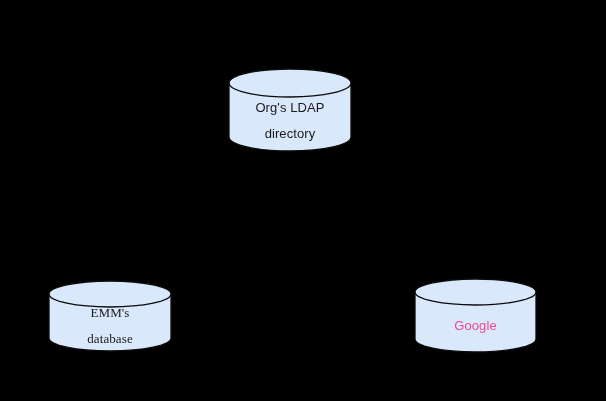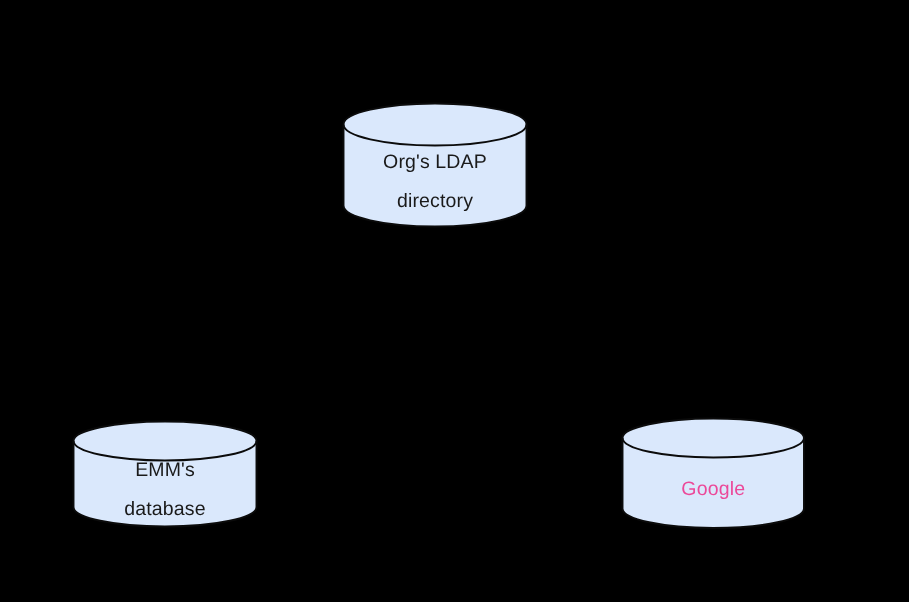--- a/index.html
+++ b/index.html
@@ -53,21 +53,21 @@
                A 61 14 0 0 1 123 15
                L 123 69
                A 61 14 0 0 1 1 69
                Z" fill="#dae8fc" stroke="#0b0b0b" stroke-width="1.3" stroke-linejoin="round"></path>
       <path d="M 1 15 A 61 14 0 0 0 123 15" fill="none" stroke="#0b0b0b" stroke-width="1.3"></path>
     </svg>
     <div class="node-label" style="top: 27.34px; color: rgb(26, 26, 26);">Org's LDAP
 directory</div>
   </div>
 
-  <div class="node" id="node-emm" style="left: 48px; top: 280px; width: 124px; height: 72px;">
+  <div class="node" id="node-emm" style="left: 48px; top: 280px; width: 124px; height: 72px; font-family: Liberation Serif, serif;">
     <svg viewBox="0 0 124 72" preserveAspectRatio="none" width="124" height="72">
       <path d="M 1 14
                A 61 13 0 0 1 123 14
                L 123 58
                A 61 13 0 0 1 1 58
                Z" fill="#dae8fc" stroke="#0b0b0b" stroke-width="1.3" stroke-linejoin="round"></path>
       <path d="M 1 14 A 61 13 0 0 0 123 14" fill="none" stroke="#0b0b0b" stroke-width="1.3"></path>
     </svg>
     <div class="node-label" style="top: 19.72px; color: rgb(26, 26, 26);">EMM's
 database</div>

